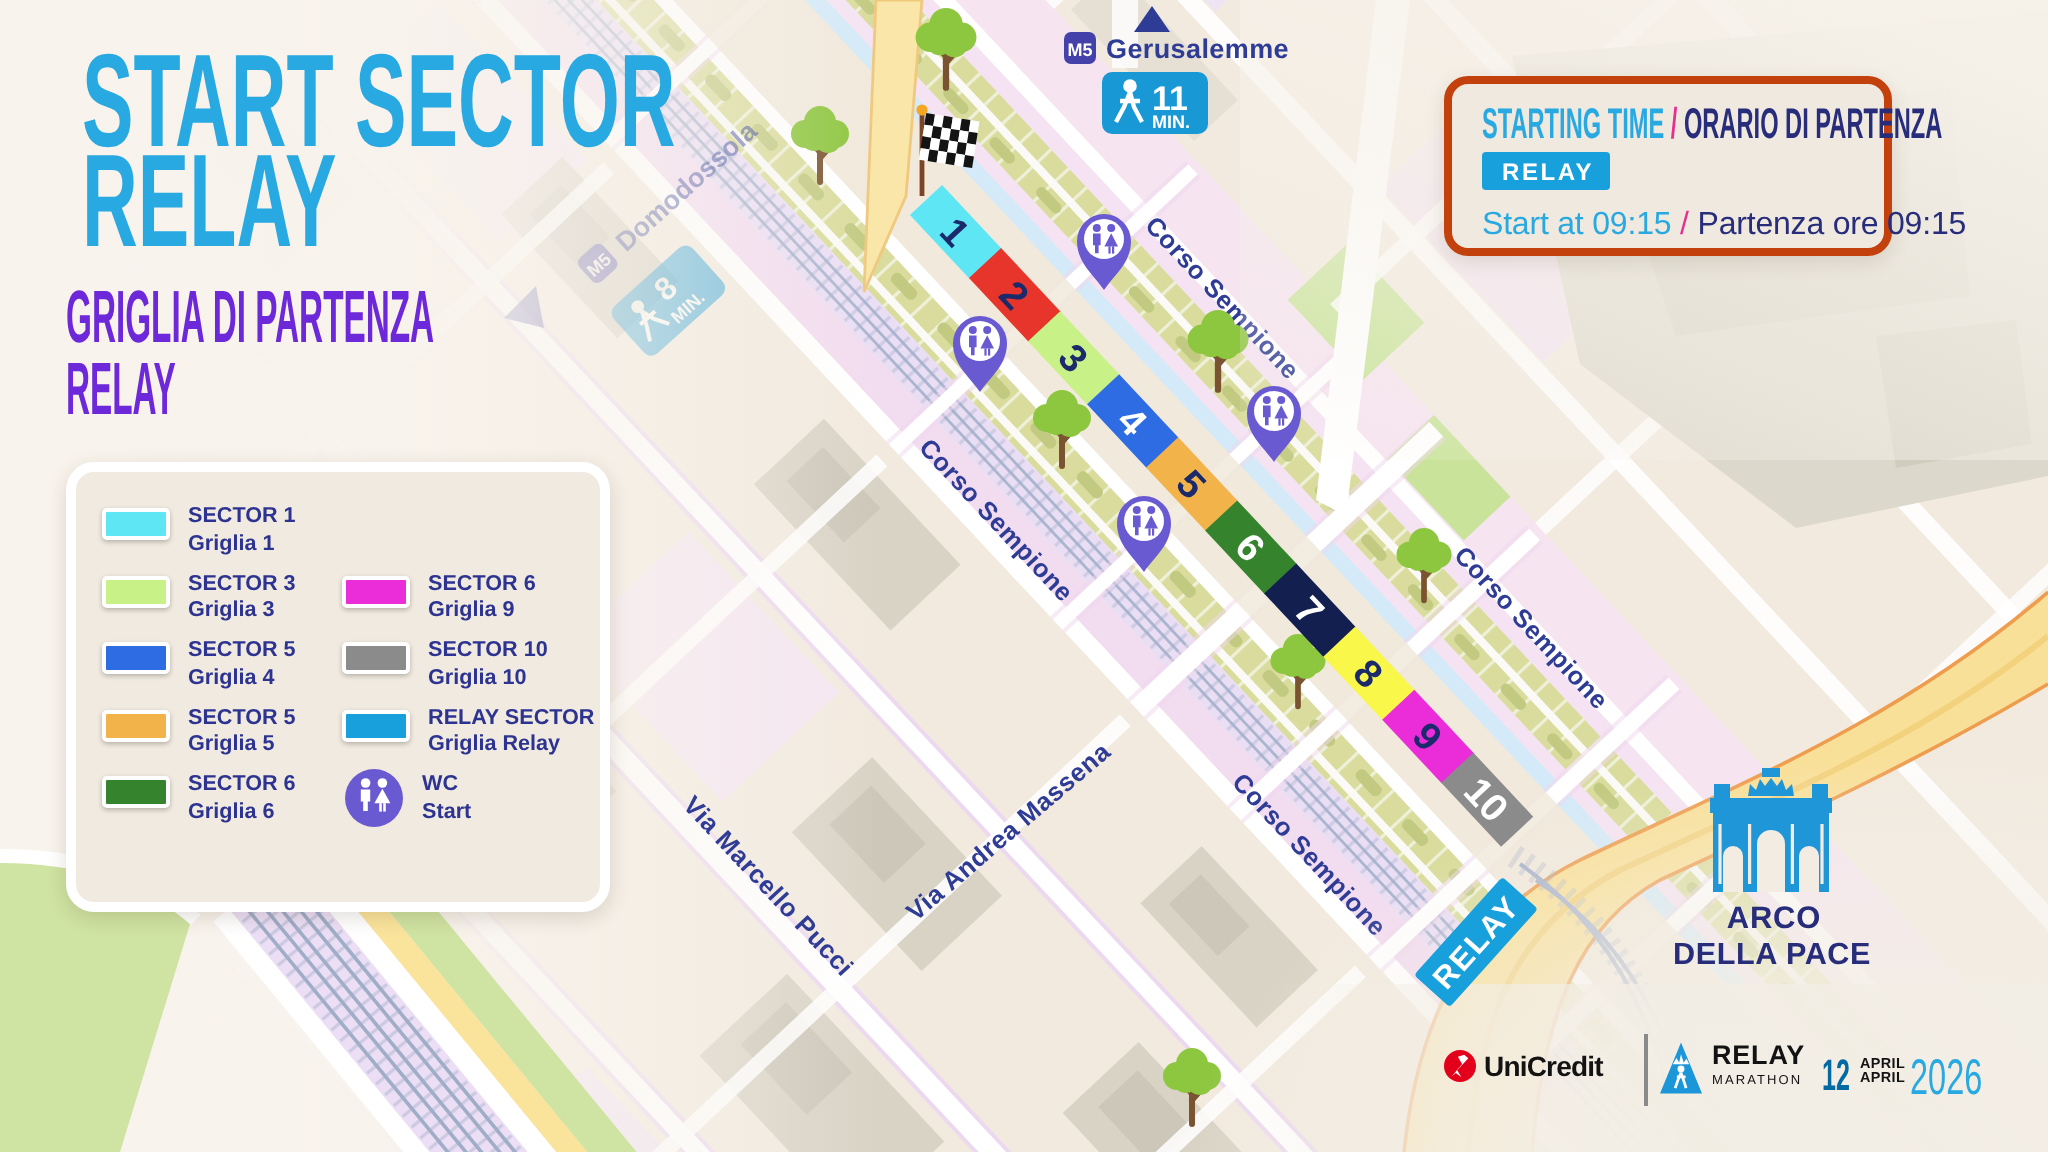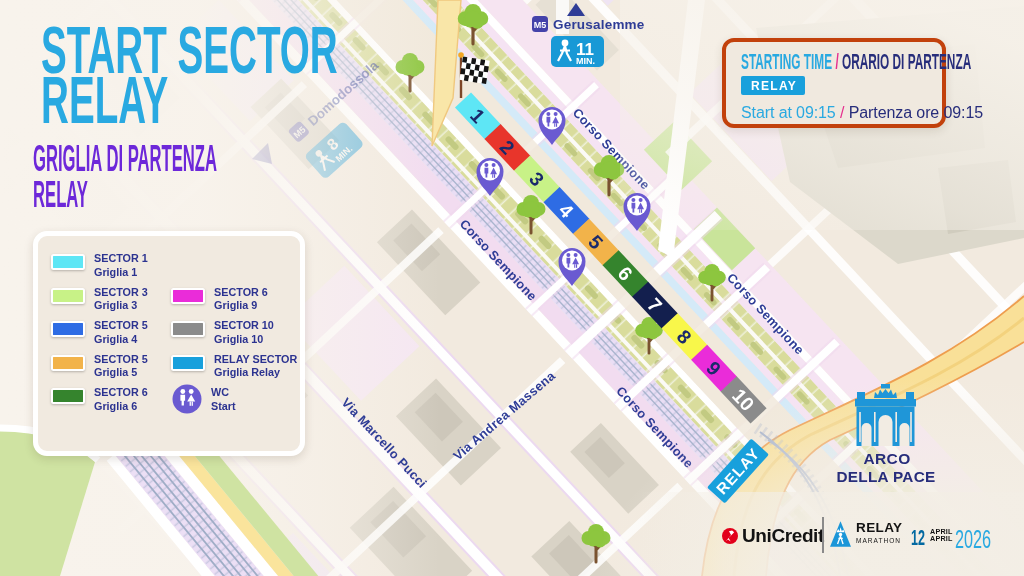--- a/index.html
+++ b/index.html
@@ -18,21 +18,21 @@
 .ltxt{margin-left:9px;line-height:11px}
 .ltxt b{display:block;font-size:10.8px;color:#2c3390;letter-spacing:0px}
 .ltxt i{display:block;font-style:normal;font-weight:bold;font-size:10.8px;color:#2c3390;margin-top:2.5px}
 .startbox{left:722px;top:38px;width:224px;height:90px;background:#f0e9df;border:4px solid #c2410c;border-radius:12px;box-shadow:0 3px 10px rgba(60,40,20,.12);box-sizing:border-box;padding:8px 0 2px 15px}
 .sb1{font-weight:bold;font-size:21.5px;white-space:nowrap;height:24px}
 .sb1 .b{color:#29a9e1}.sb1 .p{color:#e5308f}.sb1 .n{color:#272d7b}
 .relaytag{display:inline-block;background:#18a0dc;color:#fff;font-weight:bold;font-size:12px;letter-spacing:1.3px;padding:2.5px 8px 2.5px 10px;border-radius:2px;margin-top:2px}
 .sb3{margin-top:9px;font-weight:normal;font-size:16px;white-space:nowrap;letter-spacing:-0.1px}
 .sb3 .b{color:#29a9e1}.sb3 .p{color:#e5308f}.sb3 .n{color:#272d7b}
 .uc{left:722px;top:525px;display:flex;align-items:center}
-.uctext{font-weight:bold;font-size:19px;color:#131313;margin-left:4px;letter-spacing:-0.4px}
+.uctext{font-weight:bold;font-size:14px;color:#131313;margin-left:4px;letter-spacing:-0.4px}
 .vdiv{left:822px;top:517px;width:1.5px;height:36px;background:#8a8a8a}
 .rm{left:830px;top:521px;display:flex;align-items:center}
 .rmt{margin-left:5px;line-height:12px}
 .rmt b{display:block;font-size:13.5px;color:#131313;letter-spacing:0.4px}
 .rmt i{display:block;font-style:normal;font-size:6.5px;color:#131313;letter-spacing:1.05px;margin-top:1px}
 .d12{left:911px;top:525px;width:17px;color:#0369a1;font-weight:bold;font-size:22px}
 .dap{left:930px;top:528px;line-height:7px}
 .dap span{display:block;font-size:7.2px;font-weight:bold;color:#131313;letter-spacing:0.2px}
 .d26{left:955px;top:525px;width:38px;color:#29a9e1;font-weight:normal;font-size:25px}
 </style></head>

